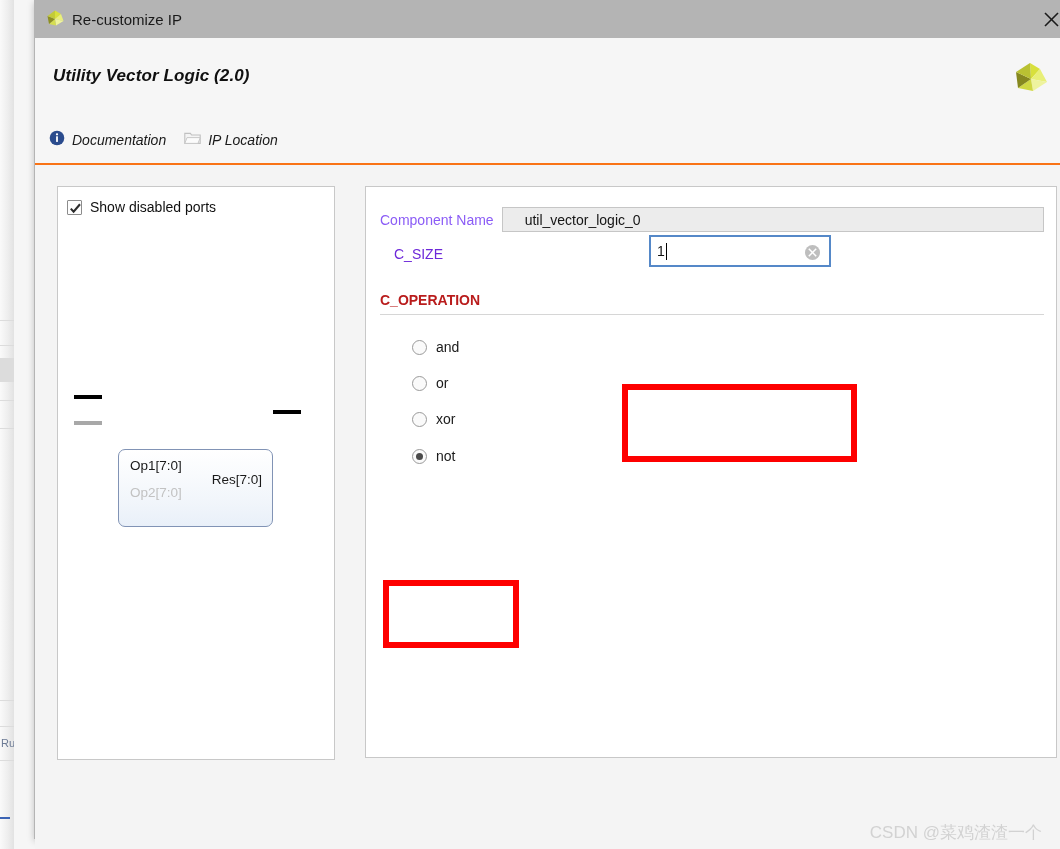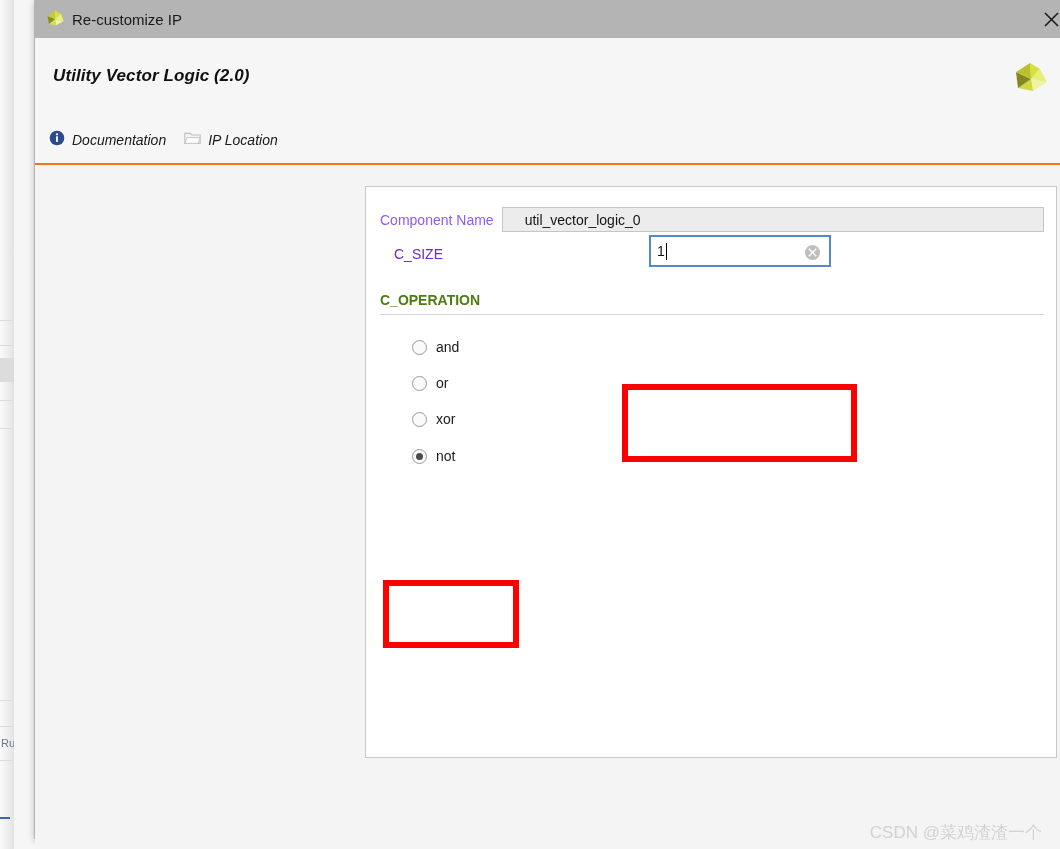--- a/index.html
+++ b/index.html
@@ -312,21 +312,21 @@
     background: #bebebe;
     cursor: pointer;
   }
   #csize-clear svg { position: absolute; left: 3px; top: 3px; }
 
   #coperation-label {
     position: absolute;
     left: 14px; top: 105px;
     font-size: 14px;
     font-weight: bold;
-    color: #4d7c0f;
+    color: #b91c1c;
   }
   #coperation-rule {
     position: absolute;
     left: 14px; top: 127px;
     width: 664px; height: 1px;
     background: #d6d6d6;
   }
 
   .radio-row {
     position: absolute;
@@ -457,20 +457,41 @@
               <path d="M0.8,12.4 L3.0,6.6 L16.2,6.6 L14.0,12.4 Z" fill="#fbfbfb" stroke="#c8c8c8" stroke-width="1.0"></path>
             </svg>
           </span>
           <span class="link-label-dim">IP Location</span>
         </div>
       </div>
     </div>
 
     <div id="body-area">
 
+      <div id="left-panel">
+
+        <div id="show-ports-row">
+          <span class="checkbox">
+            <svg width="13" height="13" viewBox="0 0 13 13">
+              <polyline points="1.8,6.6 4.6,9.6 11.0,2.3" fill="none" stroke="#2b2b2b" stroke-width="2.1"></polyline>
+            </svg>
+          </span>
+          <span id="show-ports-label">Show disabled ports</span>
+        </div>
+
+        <div class="pin on" style="left:16px; top:208px; width:28px;"></div>
+        <div class="pin off" style="left:16px; top:234px; width:28px;"></div>
+        <div class="pin on" style="left:215px; top:223px; width:28px;"></div>
+
+        <div id="ip-block">
+          <span class="port-label" style="left:11px; top:8px;">Op1[7:0]</span>
+          <span class="port-label disabled" style="left:11px; top:35px;">Op2[7:0]</span>
+          <span class="port-label" style="right:10px; top:22px;">Res[7:0]</span>
+        </div>
+      </div>
 
       <div id="right-panel">
 
         <div class="field-row" id="comp-name-row">
           <span id="comp-name-label">Component Name</span>
           <span id="comp-name-value">util_vector_logic_0</span>
         </div>
 
         <span id="csize-label">C_SIZE</span>
 

